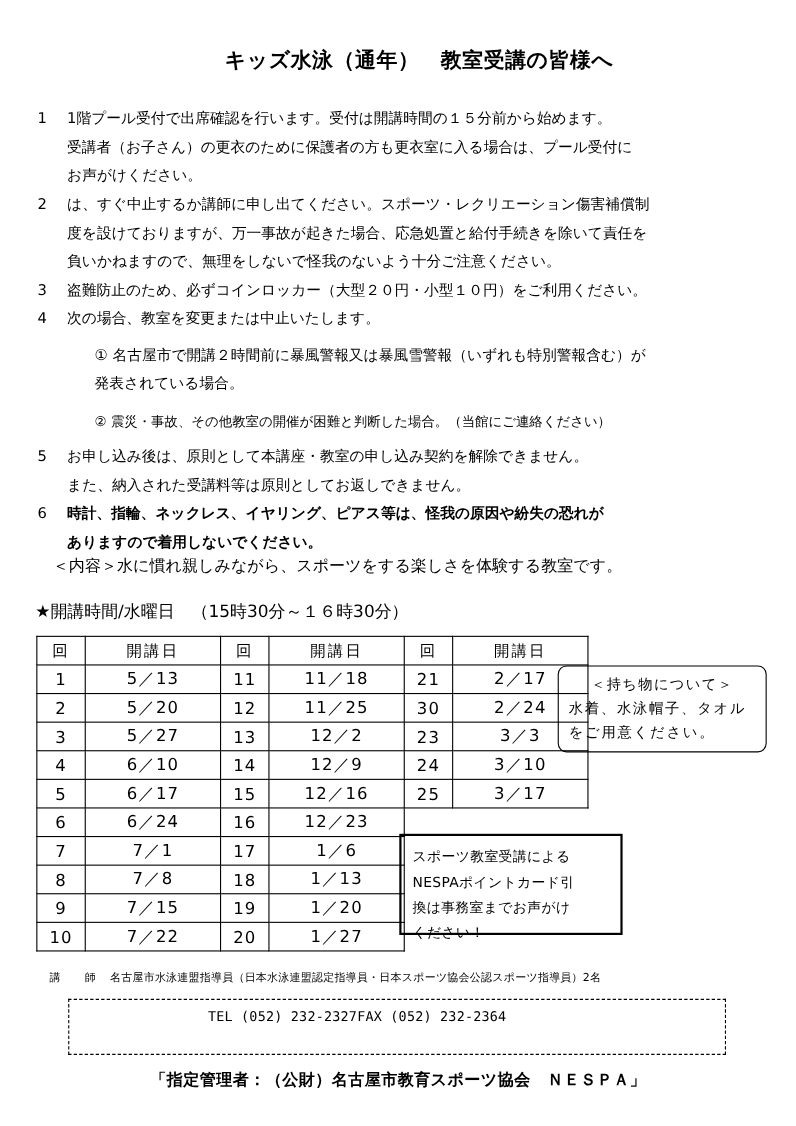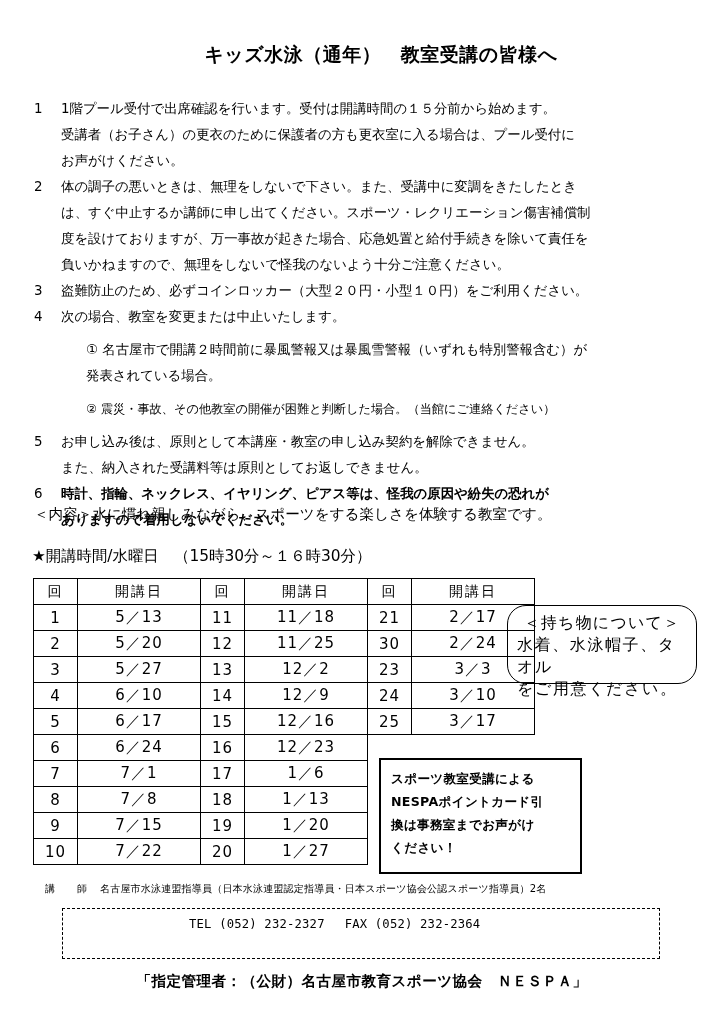--- a/index.html
+++ b/index.html
@@ -79,21 +79,21 @@
     text-underline-offset: 3px;
   }
   .emphasis p {
     display: inline-block;
   }
 
   
   .content-line {
     position: absolute;
     top: 505px;
-    left: 34px;
+    left: 48px;
     font-size: 14.6px;
   }
   .time-line {
     position: absolute;
     top: 546px;
     left: 32px;
     font-size: 15.4px;
   }
 
   
@@ -125,47 +125,46 @@
   }
 
   
   .bring-box {
     position: absolute;
     top: 605px;
     left: 507px;
     width: 190px;
     height: 79px;
     border: 1.6px solid #000000;
-    border-radius: 19px;
+    border-radius: 8px;
     box-sizing: border-box;
-    font-size: 16px;
+    font-size: 13px;
     line-height: 22px;
     padding: 6px 9px 0 9px;
     letter-spacing: 1.6px;
   }
   .bring-title {
     text-align: center;
     letter-spacing: 1.2px;
   }
 
   
   .nespa-box {
     position: absolute;
     top: 758px;
     left: 363px;
     width: 203px;
-    height: 116px;
+    height: 92px;
     border: 2.5px solid #000000;
     box-sizing: border-box;
     font-size: 12.6px;
-    font-weight: bold;
+    font-weight: normal;
     line-height: 23px;
     padding: 7px 0 0 10px;
     letter-spacing: 0.3px;
-    margin-left: 16px;
   }
   .nespa-box p { margin: 0; }
 
   
   .instructor-line {
     position: absolute;
     top: 882px;
     left: 25px;
     font-size: 10px;
     letter-spacing: 0.2px;
@@ -196,21 +195,20 @@
     margin-right: 22px;
   }
   .contact-row2 {
     margin-top: 4px;
     margin-left: 118px;
     font-family: "DejaVu Sans Mono", "Liberation Mono", monospace;
     font-size: 12.2px;
     letter-spacing: 0.2px;
   }
   .contact-fax {
-    margin-left: 20px;
   }
 
   
   .footer-line {
     position: absolute;
     top: 972px;
     left: 0;
     width: 724px;
     text-align: center;
     font-size: 14.6px;
@@ -232,21 +230,20 @@
       <div class="notice-body">
         <p>1階プール受付で出席確認を行います。受付は開講時間の１５分前から始めます。</p>
         <p>受講者（お子さん）の更衣のために保護者の方も更衣室に入る場合は、プール受付に</p>
         <p>お声がけください。</p>
       </div>
     </div>
 
     <div class="notice-item">
       <div class="notice-num">2</div>
       <div class="notice-body">
-        <p>体の調子の悪いときは、無理をしないで下さい。また、受講中に変調をきたしたとき</p>
         <p>は、すぐ中止するか講師に申し出てください。スポーツ・レクリエーション傷害補償制</p>
         <p>度を設けておりますが、万一事故が起きた場合、応急処置と給付手続きを除いて責任を</p>
         <p>負いかねますので、無理をしないで怪我のないよう十分ご注意ください。</p>
       </div>
     </div>
 
     <div class="notice-item">
       <div class="notice-num">3</div>
       <div class="notice-body">
         <p>盗難防止のため、必ずコインロッカー（大型２０円・小型１０円）をご利用ください。</p>

